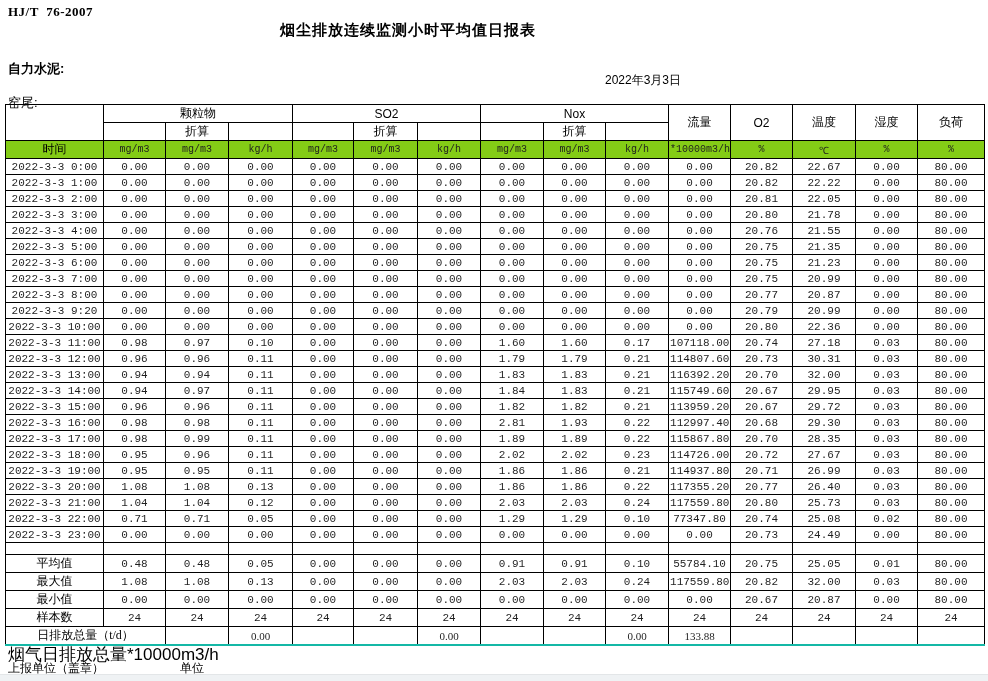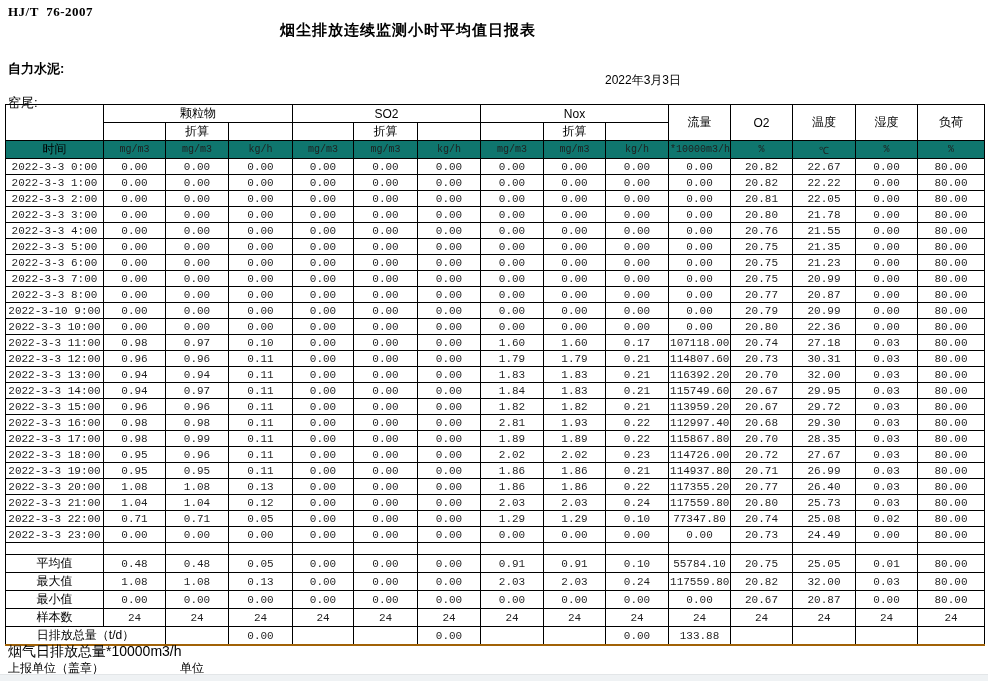--- a/index.html
+++ b/index.html
@@ -18,26 +18,26 @@
     border-collapse:collapse;table-layout:fixed;
     font-family:"Liberation Mono","DejaVu Sans Mono",monospace;
     font-size:11px;color:#1f1f1f;border-radius:12px;
   }
   table.report td{
     border:1px solid #000;height:15px;padding:0 1px;
     text-align:center;vertical-align:middle;overflow:hidden;white-space:nowrap;
   }
   table.report thead td{height:14px;}
   .cn{font-family:"Liberation Sans",sans-serif;font-size:12px;color:#000;}
-  .green{background:#0f766e;}
+  .green{background:#84cc16;}
   .unit{font-size:10px;margin-top:8px;}
   tr.spacer td{height:11px;}
-  tr.lastrow td{border-bottom:2px solid #a16207;}
+  tr.lastrow td{border-bottom:2px solid #14b8a6;font-family:Liberation Serif, serif;}
   td.dtl{text-align:left;padding-left:3px;}
-  .footnote{left:8px;top:643px;font-size:14px;}
+  .footnote{left:8px;top:643px;font-size:17px;}
   .report-unit{left:8px;top:660px;font-size:12px;}
   .unit-word{left:180px;top:660px;font-size:12px;}
   .bottom-strip{left:0;top:674px;width:988px;height:7px;background:#eff2f4;border-top:1px solid #e3e6e8;}
 </style>
 </head>
 <body>
 
 <div class="abs std">HJ/T  76-2007</div>
 <div class="abs title">烟尘排放连续监测小时平均值日报表</div>
 <div class="abs company">自力水泥:</div>
@@ -251,21 +251,21 @@
         <td>0.00</td>
         <td>0.00</td>
         <td>0.00</td>
         <td>0.00</td>
         <td>20.77</td>
         <td>20.87</td>
         <td>0.00</td>
         <td>80.00</td>
       </tr>
       <tr>
-        <td>2022-3-10 9:00</td>
+        <td>2022-3-3 9:20</td>
         <td>0.00</td>
         <td>0.00</td>
         <td>0.00</td>
         <td>0.00</td>
         <td>0.00</td>
         <td>0.00</td>
         <td>0.00</td>
         <td>0.00</td>
         <td>0.00</td>
         <td>0.00</td>

